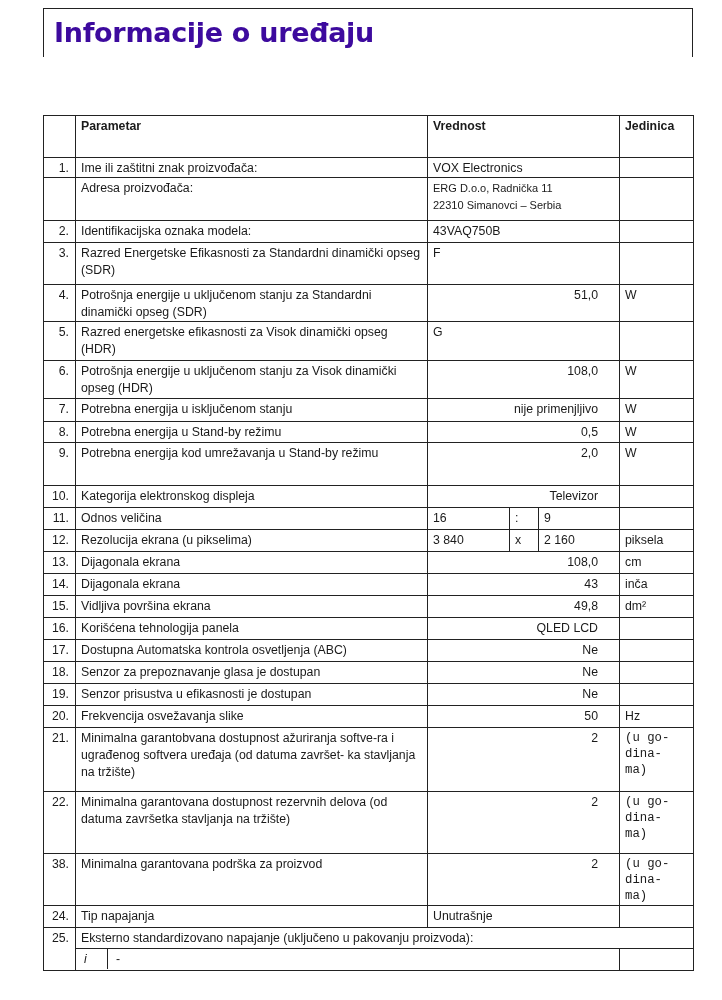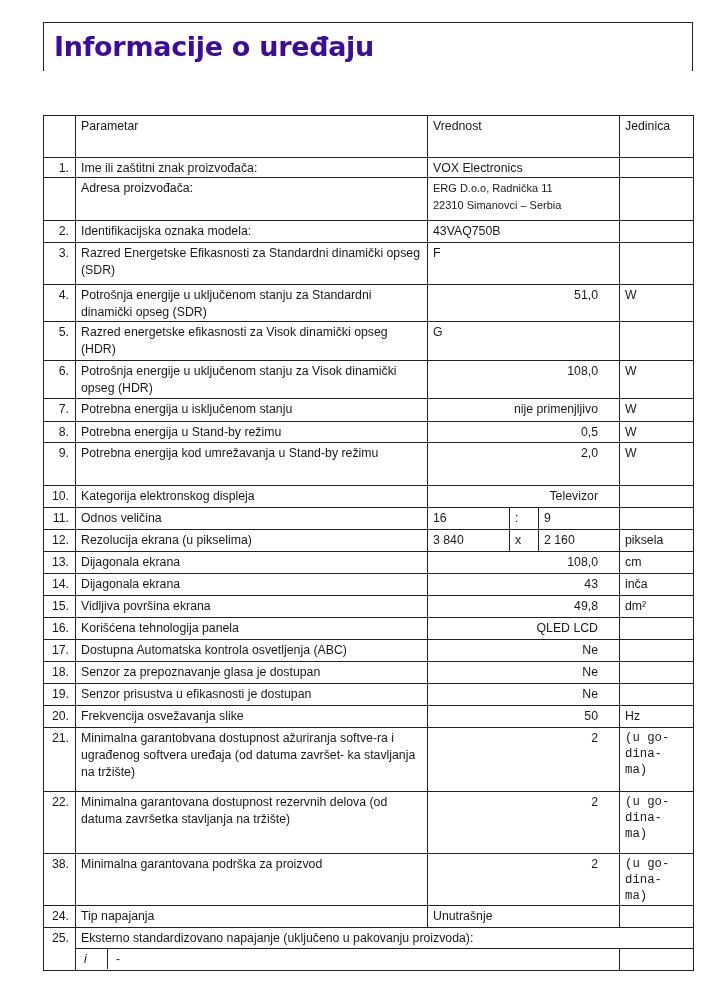--- a/index.html
+++ b/index.html
@@ -1,31 +1,31 @@
 <!DOCTYPE html>
 <html><head>
   <meta charset="utf-8">
   <style>
     html, body { margin: 0; padding: 0; background: #ffffff; }
     body { width: 722px; height: 1000px; position: relative; overflow: hidden;
            font-family: "Liberation Sans", "DejaVu Sans", sans-serif; color: #1a1a1a; }
-    .sheet { position: absolute; left: 43px; top: 22px; width: 650px;
+    .sheet { position: absolute; left: 43px; top: 8px; width: 650px;
              border: 1.5px solid #222; border-bottom: none; box-sizing: border-box; }
     .title { font-family: "DejaVu Sans", sans-serif; font-weight: bold; font-size: 27px;
              color: #3d0a9e; padding: 8px 0 0 10px; height: 40px; letter-spacing: -0.3px; }
     .subtitle { font-size: 12.2px; line-height: 17px; padding: 8px 6px 0 6px; height: 45px;
                 box-sizing: border-box; color: #222; }
     table { position: absolute; left: 43px; top: 115px; width: 650px;
             border-collapse: collapse; table-layout: fixed; font-size: 12.3px; }
     td { border: 1.5px solid #222; padding: 2px 5px 0 5px; vertical-align: top;
          line-height: 17px; box-sizing: border-box; }
     td.num { text-align: right; padding-right: 6px; }
     td.right { text-align: right; padding-right: 21px; }
     td.center { }
-    .hdr td { font-weight: normal; height: 42px; }
+    .hdr td { font-weight: bold; height: 42px; }
     .small { font-size: 11px; line-height: 17px; }
     .unit-year { line-height: 16px; font-family: Liberation Mono, monospace; }
     .unit-year span { display: block; }
     .it { font-style: italic; }
   </style>
 </head>
 <body>
 
 <div class="sheet">
   <div class="title">Informacije o uređaju</div>

